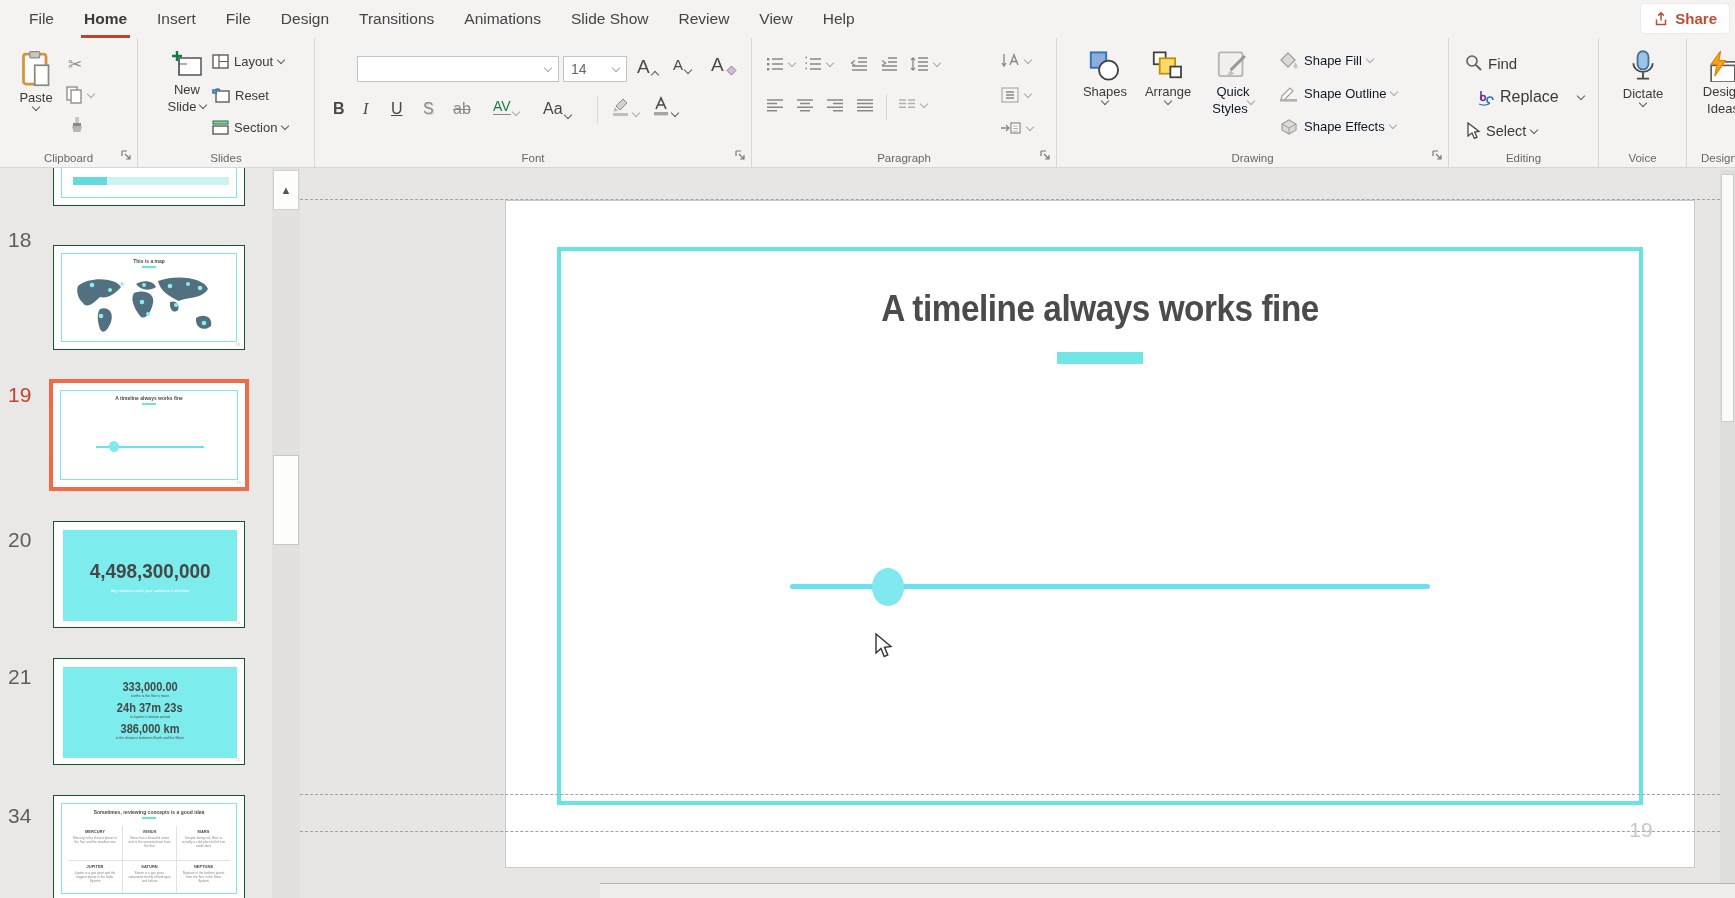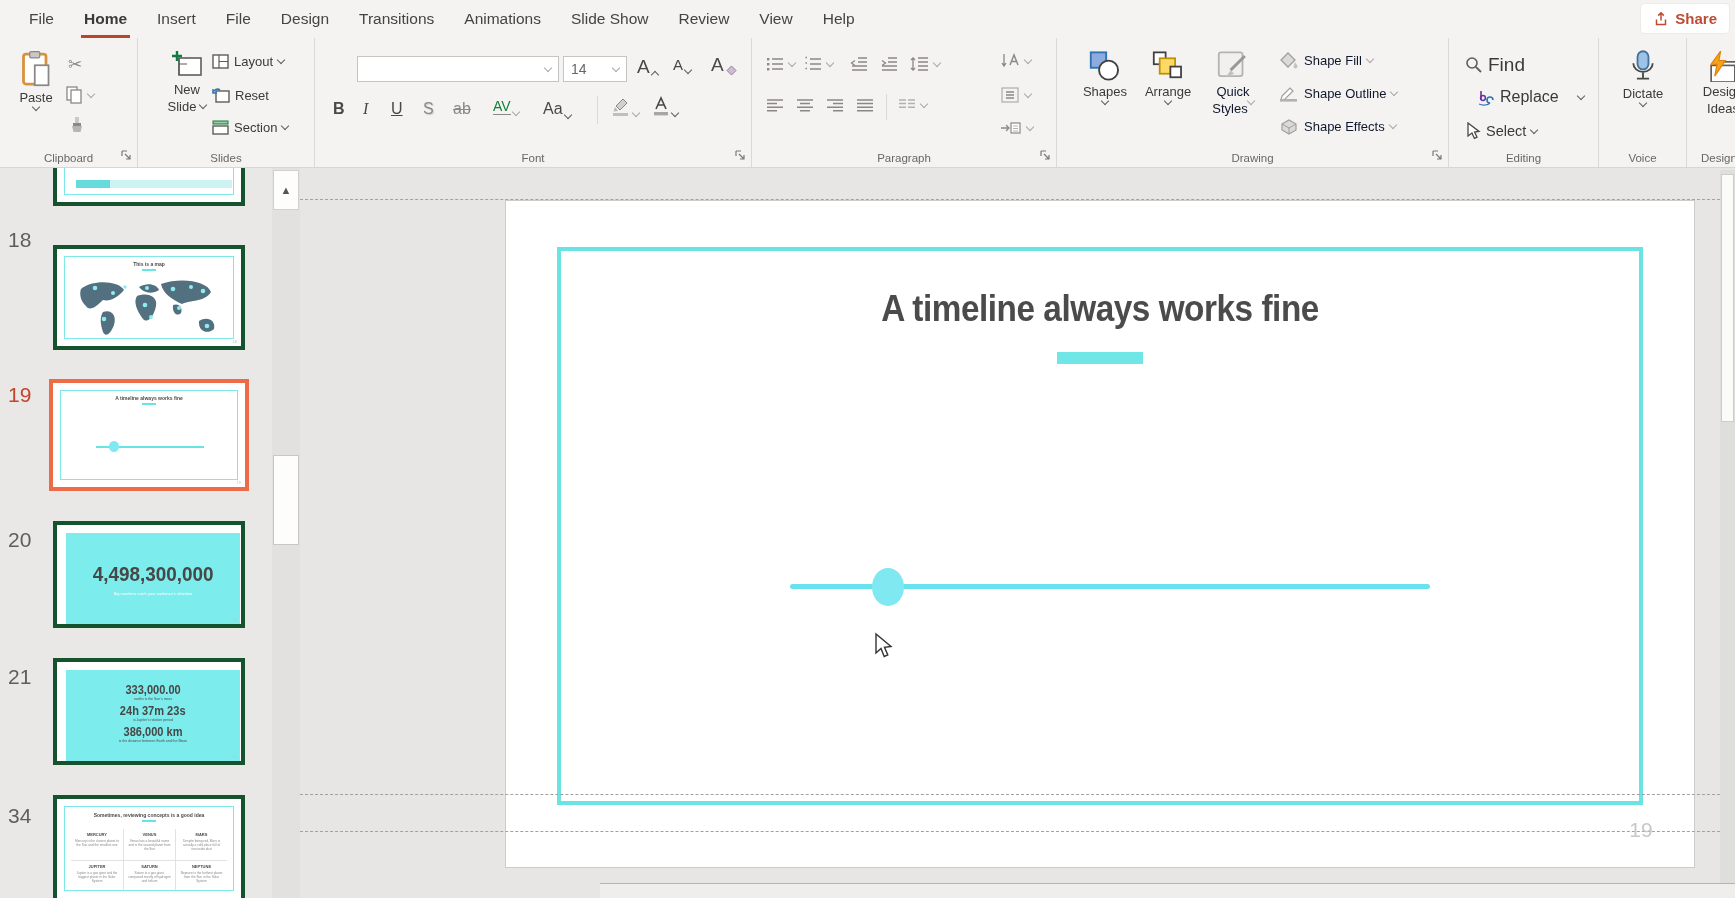--- a/index.html
+++ b/index.html
@@ -43,21 +43,21 @@
 #slide-title{position:absolute;left:257px;top:120px;width:1086px;text-align:center;font-size:37px;font-weight:700;color:#4b4b4b;transform:scaleX(.9);letter-spacing:-.5px}
 #accentbar{position:absolute;left:757px;top:184px;width:86px;height:12px;background:#70E6E6}
 #tl-line{position:absolute;left:490px;top:416px;width:640px;height:5px;border-radius:3px;background:#69E1EE}
 #tl-dot{position:absolute;left:572px;top:400px;width:32px;height:38px;border-radius:50%;background:#7FE8F0}
 #pagenum{position:absolute;left:1316px;top:650px;width:50px;text-align:center;font-size:21px;color:#c8c8c8}
 #statusline{position:absolute;left:300px;top:715px;width:1435px;border-top:1px solid #b5b3b1}
 #statusbar{position:absolute;left:300px;top:716px;width:1435px;height:14px;background:#efeeec}
 
 .tnum{position:absolute;left:8px;width:34px;font-size:21px;color:#5f5e5e}
 .tnum.sel{color:#C4452B}
-.tbox{position:absolute;left:53px;width:192px;background:#fff;border:4px solid #14532d}
+.tbox{position:absolute;left:53px;width:192px;background:#fff;border:1px solid #14532d}
 .tbox .inner{position:absolute;left:7px;top:7px;right:7px;bottom:7px;border:1px solid #7fe8e8}
 .ttitle{position:absolute;left:0;right:0;text-align:center;font-weight:700;color:#4a4a4a;font-size:5px}
 .tbar{position:absolute;left:50%;transform:translateX(-50%);width:14px;height:2px;background:#69E4E3}
 .cnum{position:absolute;right:4px;bottom:2px;font-size:4px;color:#c2c2c2}
 .tealcard{position:absolute;left:9px;top:8px;width:174px;height:91px;background:#7DECEC;display:flex;flex-direction:column;align-items:center;justify-content:center}
 .bignum{font-size:21px;font-weight:700;color:#474747;transform:scaleX(.9)}
 .bigcap{font-size:4px;color:#fff;margin-top:5px}
 .statv{font-size:12px;font-weight:700;color:#474747;transform:scaleX(.92);line-height:13px}
 .statc{font-size:3.5px;color:#4d4d4d;margin-bottom:4px}
 .pgrid{position:absolute;left:14px;right:14px;top:30px;bottom:8px;display:grid;grid-template-columns:1fr 1fr 1fr;grid-template-rows:1fr 1fr}
@@ -416,21 +416,21 @@
       <div class="glabel">Drawing</div>
       <span class="launcher">
           <svg width="12" height="12" viewBox="0 0 12 12">
             <path d="M2 2h5M2 2v5" fill="none" stroke="#7a7876" stroke-width="1.2"></path>
             <path d="M5 5l5 5M10 6v4H6" fill="none" stroke="#7a7876" stroke-width="1.2"></path>
           </svg>
         </span>
     </div>
 
     <div class="rgroup" style="left:1449px;width:150px">
-      <div class="smallbtn" style="left:16px;top:16px;font-size:19px">
+      <div class="smallbtn" style="left:16px;top:16px;font-size:15px">
         <svg width="18" height="18" viewBox="0 0 18 18">
             <circle cx="7" cy="7" r="5" fill="none" stroke="#5f5d5b" stroke-width="1.6"></circle>
             <path d="M10.8 10.8L16 16" stroke="#5f5d5b" stroke-width="1.8"></path>
           </svg>
         <span>Find</span>
       </div>
       <div class="smallbtn" style="left:28px;top:50px;font-size:16px">
         <svg width="18" height="18" viewBox="0 0 18 18">
             <path d="M4 3v9" stroke="#7030A0" stroke-width="1.6"></path>
             <circle cx="6" cy="10" r="2.4" fill="none" stroke="#7030A0" stroke-width="1.5"></circle>

